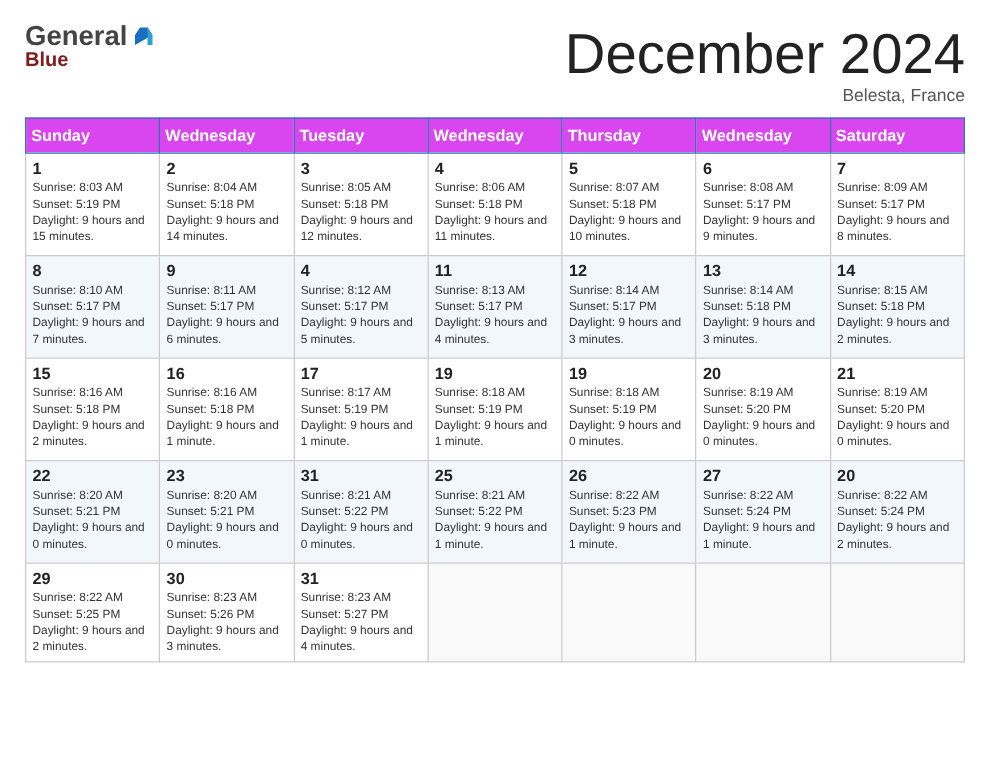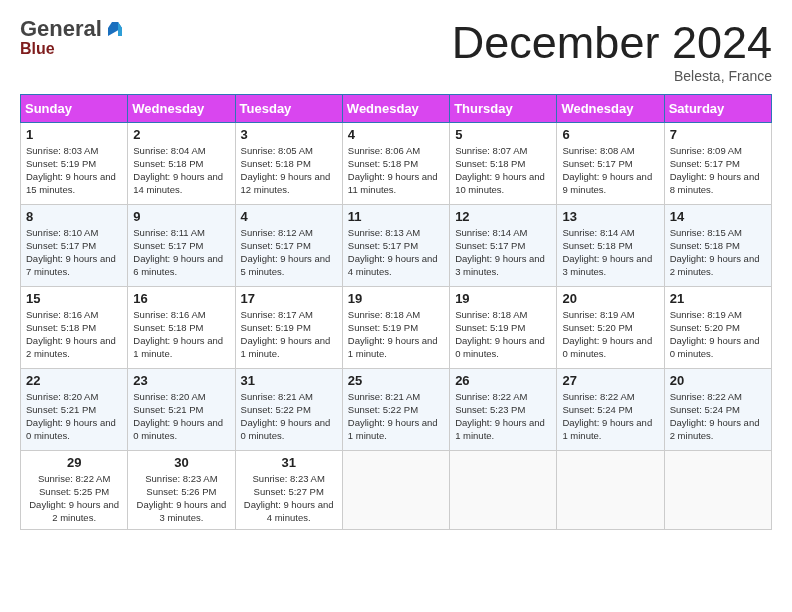--- a/index.html
+++ b/index.html
@@ -89,21 +89,20 @@
     .day-info {
       font-size: 9.5px;
       color: #333;
       line-height: 1.4;
     }
     .empty-cell {
       background: #f9f9f9 !important;
     }
     .last-row td {
       height: 68px;
-      text-align: center;
     }
   </style>
 </head>
 <body>
 
 <div class="container">
   <div class="header">
     <div class="logo">
       <div class="logo-text">
         <span class="logo-general">General</span>

